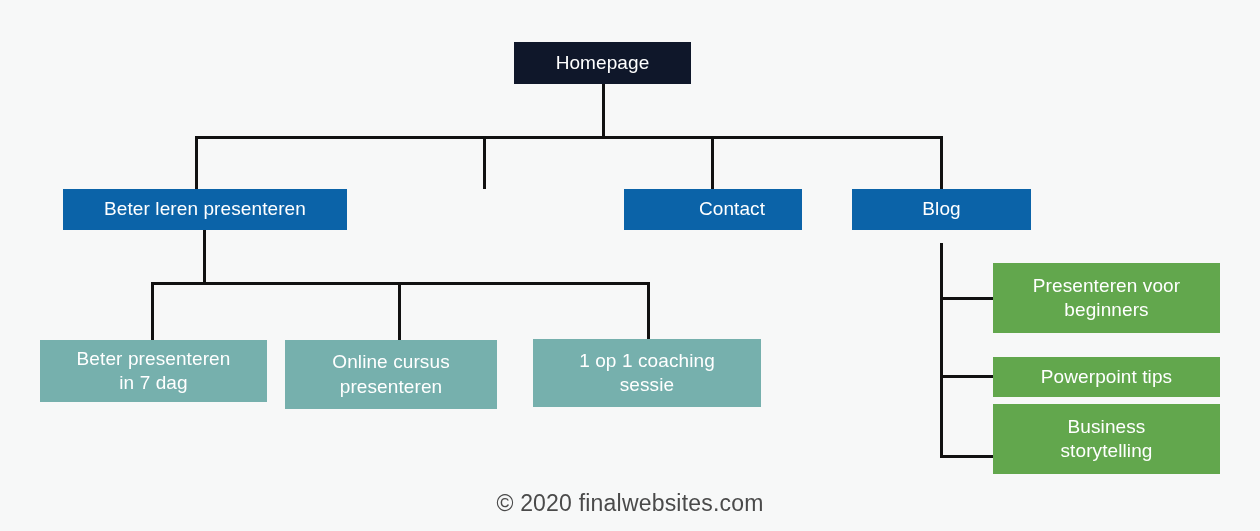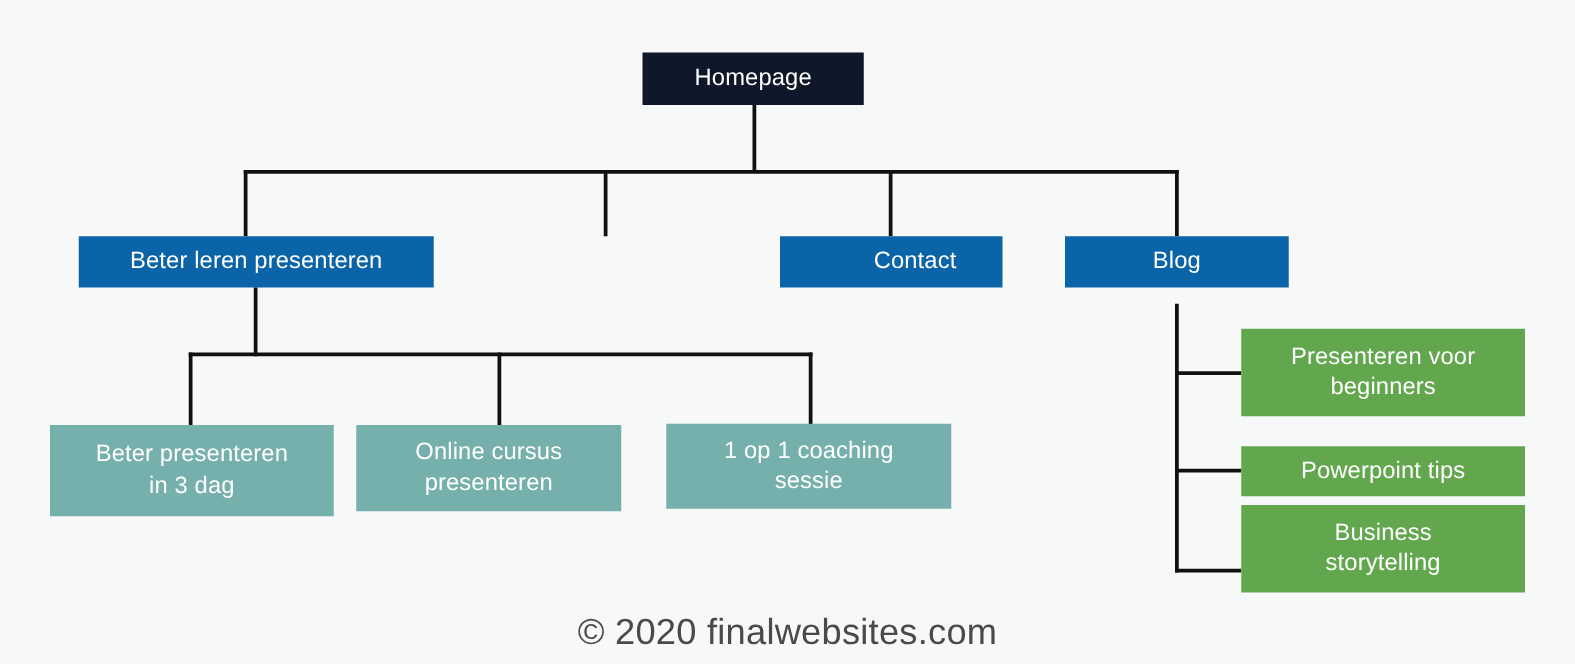--- a/index.html
+++ b/index.html
@@ -43,21 +43,21 @@
   }
   .connector.h { height: 3px; }
   .connector.v { width: 3px; }
 
   .footer {
     position: absolute;
     left: 0;
     right: 0;
     text-align: center;
     color: #4a4a4a;
-    font-size: 29px;
+    font-size: 23px;
     letter-spacing: 0.2px;
   }
 </style>
 </head>
 <body>
 
 <div id="stage">
 
   <div class="node level1" style="left:514px; top:42px; width:177px; height:42px;">
     <span>Homepage</span>
@@ -81,24 +81,24 @@
   <div class="node level2" style="left:852px; top:189px; width:179px; height:41px;">
     <span>Blog</span>
   </div>
 
   <div class="connector v" style="left:203px; top:230px; height:55px;"></div>
   <div class="connector h" style="left:151px; top:282px; width:499px;"></div>
   <div class="connector v" style="left:151px; top:282px; height:58px;"></div>
   <div class="connector v" style="left:398px; top:282px; height:58px;"></div>
   <div class="connector v" style="left:647px; top:282px; height:58px;"></div>
 
-  <div class="node level3" style="left:40px; top:340px; width:227px; height:73px;">
+  <div class="node level3" style="left:40px; top:340px; width:227px; height:62px;">
     <span>
       <span>Beter presenteren</span><br>
-      <span>in 3 dag</span>
+      <span>in 7 dag</span>
     </span>
   </div>
   <div class="node level3" style="left:285px; top:340px; width:212px; height:69px;">
     <span>
       <span>Online cursus</span><br>
       <span>presenteren</span>
     </span>
   </div>
   <div class="node level3" style="left:533px; top:339px; width:228px; height:68px;">
     <span>

